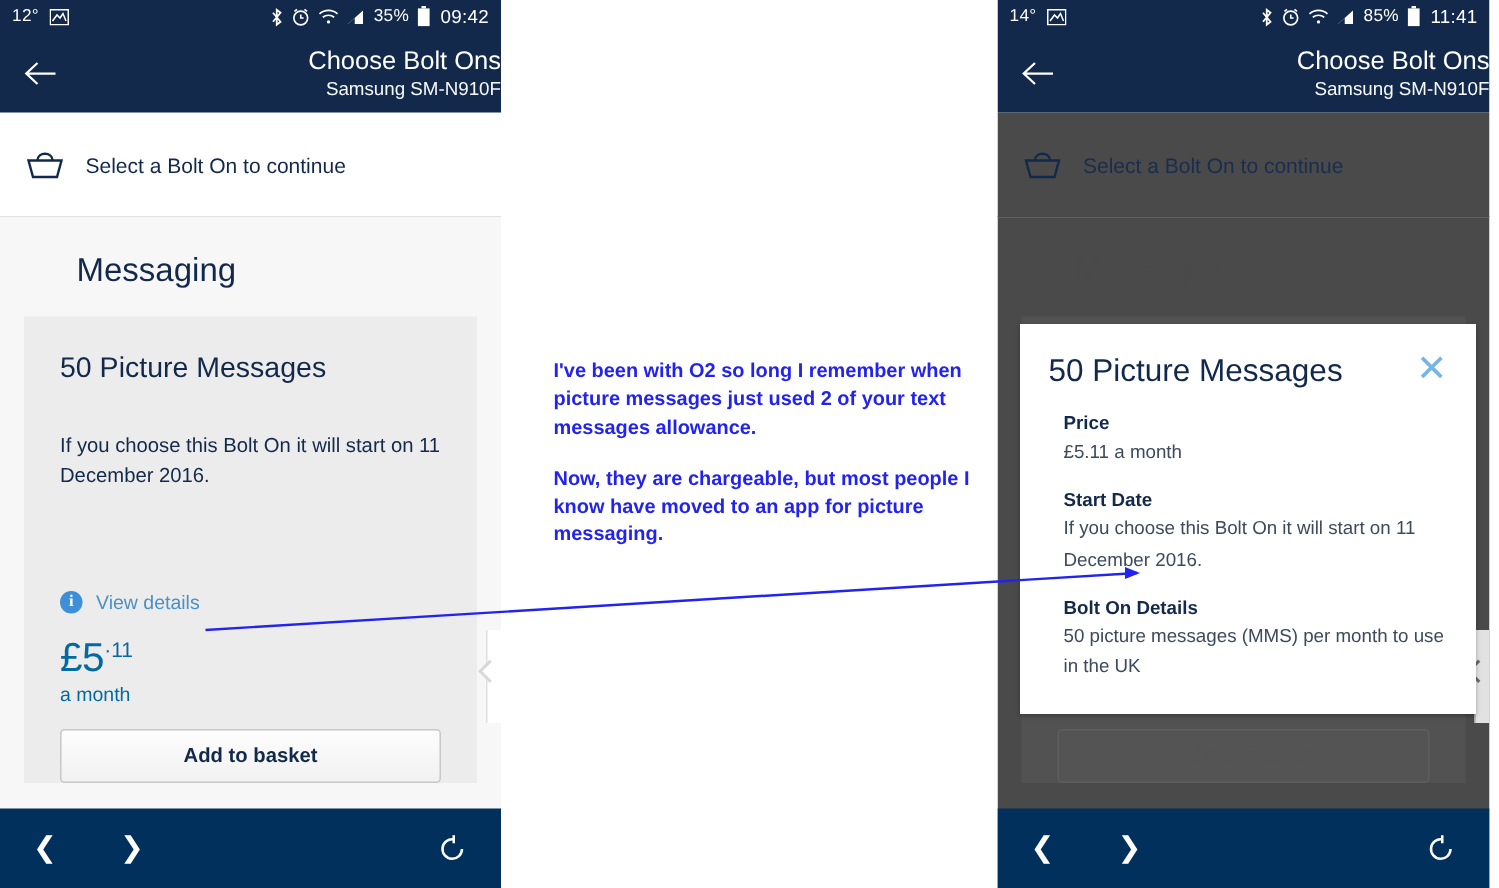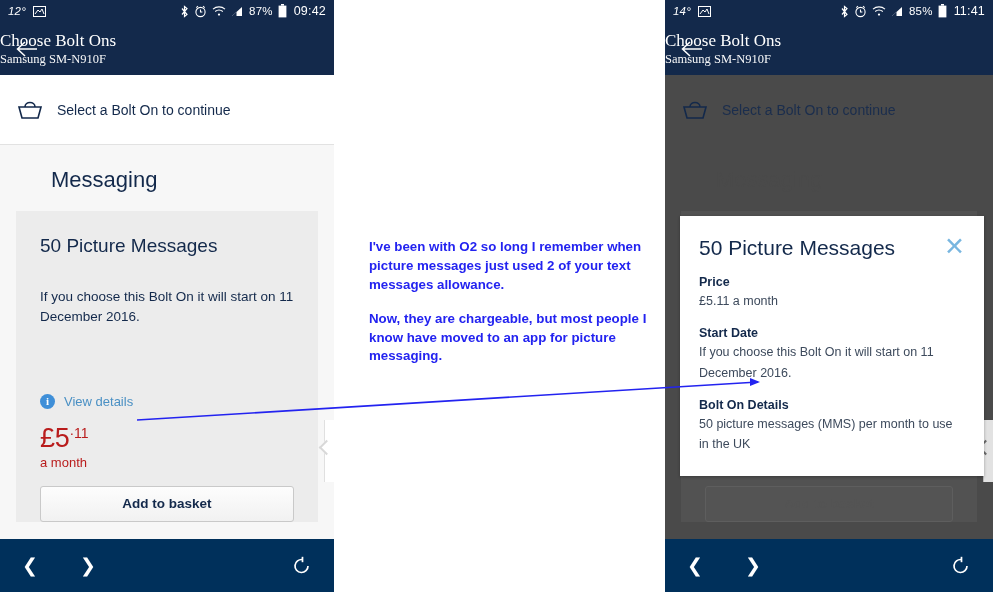--- a/index.html
+++ b/index.html
@@ -15,37 +15,37 @@
   .phone { position: absolute; top: 0; width: 334px; height: 592px; overflow: hidden; }
   .phone.left  { left: 0; }
   .phone.right { left: 665px; width: 328px; }
 
   
   .statusbar {
     height: 22px; background: #13294b; color: #ffffff;
     display: flex; align-items: center; padding: 0 8px;
     font-size: 11.5px; letter-spacing: .2px;
   }
-  .sb-left { display: flex; align-items: center; gap: 7px; font-style: italic; }
+  .sb-left { display: flex; align-items: center; gap: 7px; }
   .sb-right { margin-left: auto; display: flex; align-items: center; gap: 5px; }
   .sb-temp { font-size: 11.5px; }
   .ico { display: inline-flex; align-items: center; justify-content: center; }
   .sb-batt-pct { font-size: 11.5px; }
   .sb-clock { font-size: 12.5px; margin-left: 2px; }
 
   
   .appbar {
     height: 53px; background: #13294b; color: #fff;
     display: flex; align-items: center; position: relative;
   }
   .appbar .back {
     position: absolute; left: 14px; top: 50%; transform: translateY(-50%);
     width: 26px; height: 26px; display: flex; align-items: center; justify-content: center;
   }
-  .appbar-titles { width: 100%; text-align: left; line-height: 1.12; font-family: Liberation Serif, serif; }
+  .appbar-titles { width: 100%; text-align: right; line-height: 1.12; }
   .appbar-title { font-size: 17px; font-weight: 400; }
   .appbar-sub { font-size: 12.5px; font-weight: 400; opacity: .97; margin-top: 1px; }
 
   
   .basketbar {
     height: 70px; background: #ffffff;
     display: flex; align-items: center; padding-left: 16px; gap: 13px;
     border-bottom: 1px solid #e2e2e2;
   }
   .basket-text { color: #13294b; font-size: 14px; }
@@ -60,21 +60,21 @@
   .card { background: #ececec; padding: 24px 24px 0 24px; }
   .card-title { color: #13294b; font-size: 19px; font-weight: 400; margin-bottom: 30px; }
   .card-body { color: #13294b; font-size: 13.5px; line-height: 1.5; }
   .view-details { display: flex; align-items: center; gap: 9px; margin-top: 66px; }
   .info-dot {
     width: 15px; height: 15px; border-radius: 50%; background: #3f8fd8;
     color: #fff; font-size: 11px; font-weight: bold; font-family: "Liberation Serif", serif;
     display: flex; align-items: center; justify-content: center; line-height: 1;
   }
   .view-details-label { color: #4a90c4; font-size: 13px; }
-  .price { color: #b91c1c; margin-top: 14px; }
+  .price { color: #0369a1; margin-top: 14px; }
   .price-main { font-size: 27px; letter-spacing: -.3px; }
   .price-frac { font-size: 14px; vertical-align: 9px; }
   .price-period { font-size: 13px; margin-top: 1px; }
   .btn-basket {
     margin-top: 16px; width: 100%; height: 36px;
     background: linear-gradient(#fdfdfd,#f1f1f1);
     border: 1px solid #c9c9c9; border-radius: 3px;
     color: #13294b; font-size: 13.5px; font-weight: bold;
     font-family: "Liberation Sans", sans-serif;
   }
@@ -120,21 +120,21 @@
     position: absolute; left: 15px; top: 216px; width: 304px;
     background: #ffffff; padding: 20px 19px 22px 19px;
     box-shadow: 0 1px 3px rgba(0,0,0,.3);
   }
   .modal-head { display: flex; align-items: flex-start; }
   .modal-title { color: #13294b; font-size: 21px; font-weight: 400; flex: 1; }
   .modal-close {
     color: #78b6e0; font-size: 25px; line-height: .8; font-weight: 300;
     background: none; border: none; cursor: pointer; font-family: "Liberation Sans", sans-serif;
   }
-  .modal-row { margin-top: 15px; }
+  .modal-row { margin-top: 15px; margin-left: 10px; }
   .modal-label { color: #13294b; font-size: 12.5px; font-weight: bold; margin-bottom: 2px; }
   .modal-value { color: #3d4a5c; font-size: 12.5px; line-height: 1.62; }
 
   
   .annotation {
     position: absolute; left: 369px; top: 238px; width: 300px;
     color: #2323f0; font-size: 13.3px; font-weight: bold; line-height: 1.42;
     font-family: "Liberation Sans", sans-serif;
   }
   .annotation p + p { margin-top: 15px; }
@@ -176,21 +176,21 @@
               <path d="M3.2 6.5 A6 6 0 0 1 10.8 6.5" fill="none" stroke="#fff" stroke-width="1.1"></path>
               <circle cx="7" cy="9.6" r="1.1" fill="#fff"></circle>
             </svg>
         </span>
         <span class="ico">
           <svg width="13" height="12" viewBox="0 0 13 12">
               <polygon points="1,11 11,11 11,2" fill="#ffffff"></polygon>
               <polygon points="1,11 5.5,11 5.5,7" fill="#13294b"></polygon>
             </svg>
         </span>
-        <span class="sb-batt-pct">87%</span>
+        <span class="sb-batt-pct">35%</span>
         <span class="ico">
           <svg width="9" height="14" viewBox="0 0 9 14">
               <rect x="3" y="0" width="3" height="1.6" fill="#fff"></rect>
               <rect x="0.6" y="1.6" width="7.8" height="11.8" fill="#fff"></rect>
             </svg>
         </span>
         <span class="sb-clock">09:42</span>
       </div>
     </div>
 

